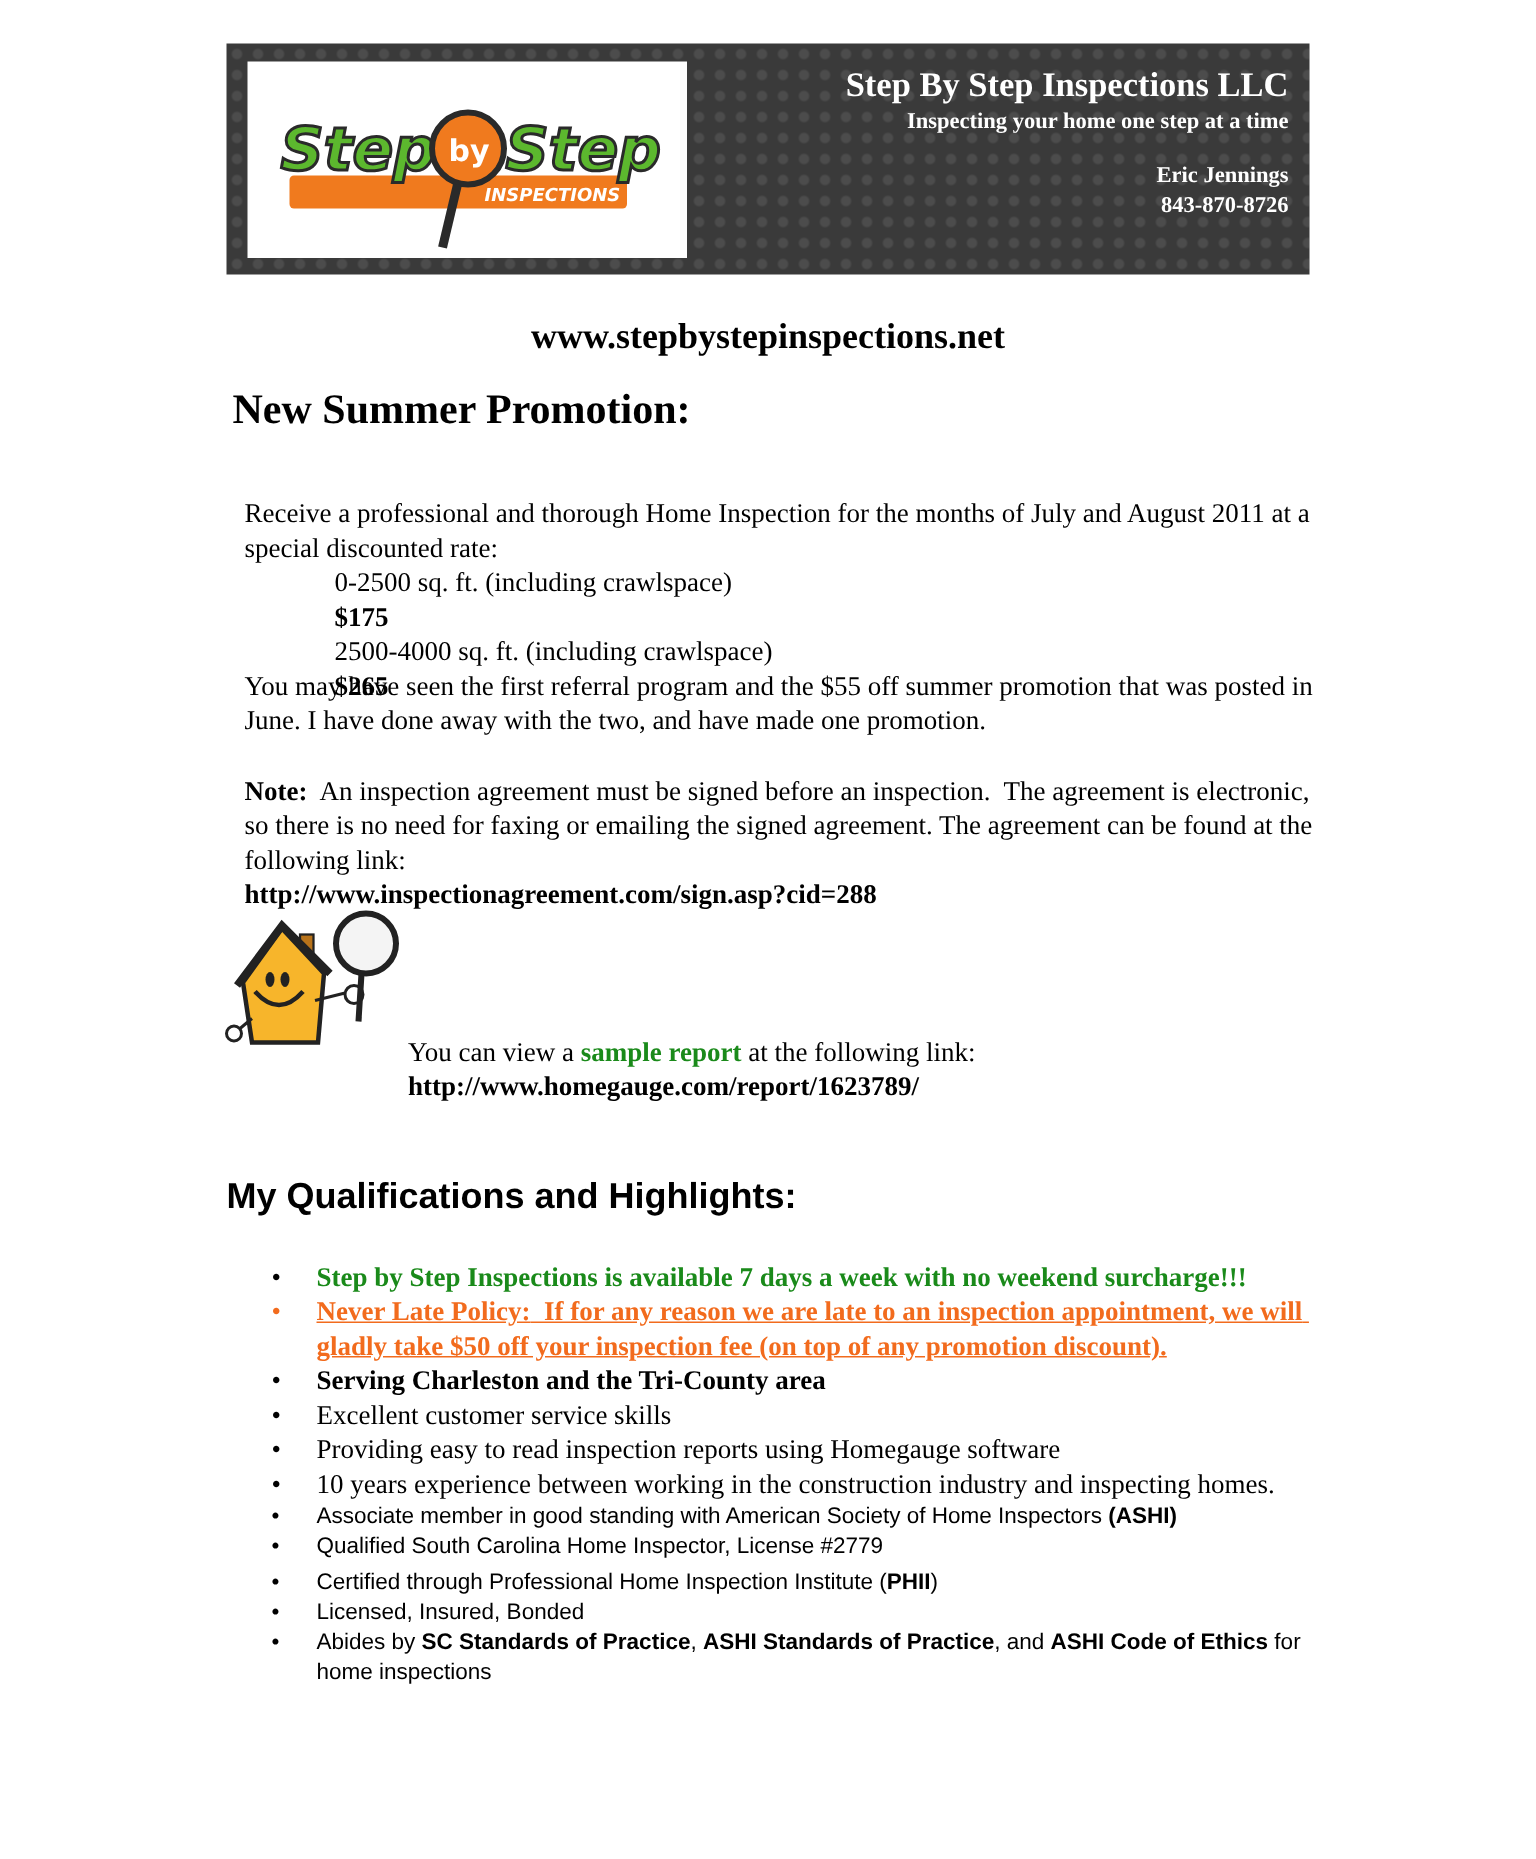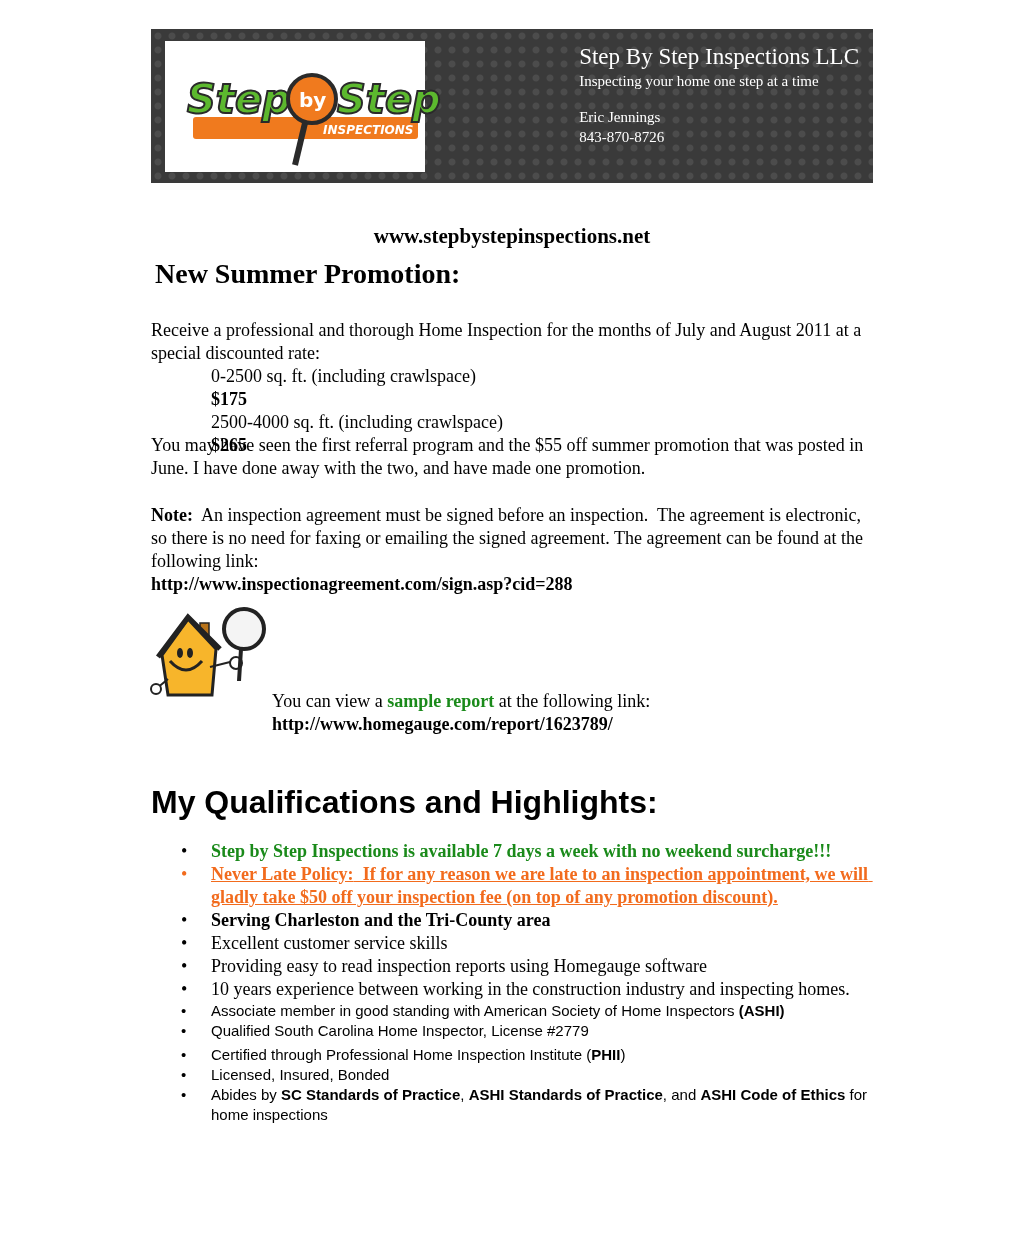--- a/index.html
+++ b/index.html
@@ -2,37 +2,37 @@
 <html><head>
 <meta charset="utf-8">
 <style>
   html, body { margin: 0; padding: 0; background: #ffffff; }
   body { width: 1024px; height: 1239px; position: relative; overflow: hidden;
          font-family: "Liberation Serif", serif; color: #000; }
   .banner { position: absolute; left: 151px; top: 29px; width: 722px; height: 154px;
             background-color: #3a3a3a;
             background-image: radial-gradient(circle, rgba(255,255,255,0.09) 3px, transparent 4px);
             background-size: 14px 14px; }
-  .logo-box { position: absolute; left: 14px; top: 12px; width: 260px; height: 131px; background: #fff; }
+  .logo-box { position: absolute; left: 14px; top: 12px; width: 293px; height: 131px; background: #fff; }
   .logo-svg { position: absolute; left: 0; top: 0; }
-  .banner-text { position: absolute; right: 14px; top: 14px; color: #fff; font-weight: normal; }
+  .banner-text { position: absolute; right: 14px; top: 14px; text-align: right; color: #fff; font-weight: bold; }
   .company { font-size: 23px; line-height: 28px; }
   .tagline { font-size: 15px; line-height: 20px; }
   .contact { font-size: 15px; line-height: 20px; margin-top: 16px; }
-  .site-url { position: absolute; top: 224px; left: 0; width: 1024px; text-align: center;
-              font-size: 21px; font-weight: bold; }
+  .site-url { position: absolute; top: 212px; left: 0; width: 1024px; text-align: center;
+              font-size: 24px; font-weight: bold; }
   .h1 { position: absolute; left: 151px; top: 254px; font-size: 28px; font-weight: bold; margin: 4px; }
-  .para { position: absolute; left: 151px; width: 730px; font-size: 18px; line-height: 23px; margin: 0; }
+  .para { position: absolute; left: 151px; width: 730px; font-size: 18px; line-height: 23px; margin: 12px; }
   .price-row { display: flex; padding-left: 60px; flex-direction: column; }
   .price-desc { width: 361px; }
   .price-val { font-weight: bold; }
   .mascot { position: absolute; left: 150px; top: 605px; width: 120px; height: 92px; }
   .sample { position: absolute; left: 272px; top: 690px; font-size: 18px; line-height: 23px; }
   .green { color: #1a8a1a; font-weight: bold; }
-  .h2 { position: absolute; left: 151px; top: 784px; font-size: 32px; font-weight: bold; margin: 0;
+  .h2 { position: absolute; left: 151px; top: 784px; font-size: 24px; font-weight: bold; margin: 0;
         font-family: "Liberation Sans", sans-serif; }
   ul.quals { position: absolute; left: 151px; top: 840px; width: 730px; margin: 0; padding: 0; list-style: none; }
   ul.quals li { position: relative; padding-left: 60px; font-size: 18px; line-height: 23px; }
   ul.quals li .bullet { position: absolute; left: 30px; top: 0; }
   ul.quals li.sans { font-family: "Liberation Sans", sans-serif; font-size: 15px; line-height: 20px; }
   ul.quals li.sans.gap { margin-top: 4px; }
   .orange { color: #f26b1d; font-weight: bold; }
   .u { text-decoration: underline; }
   .b { font-weight: bold; }
 </style>

